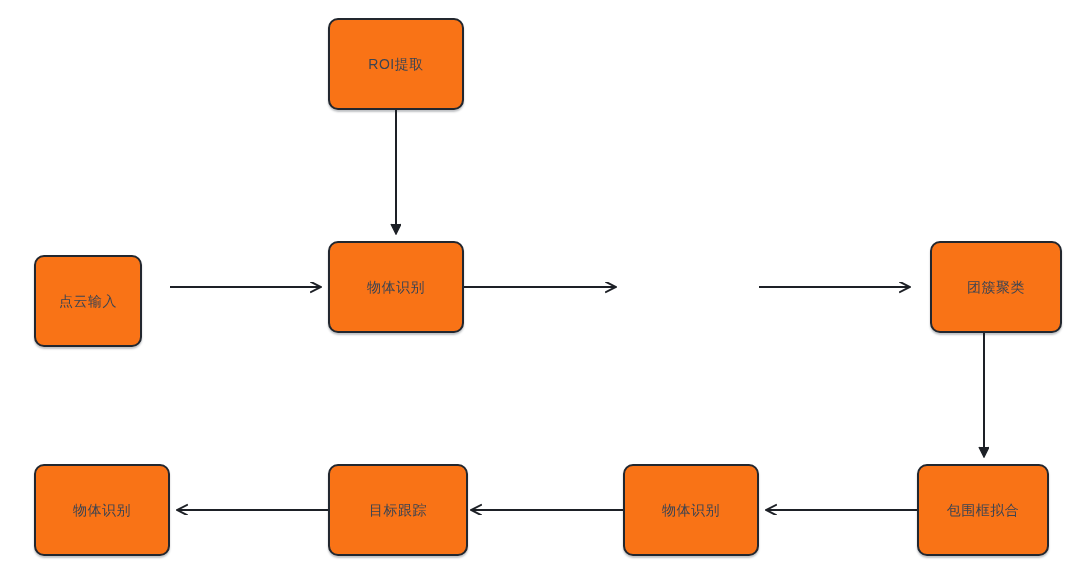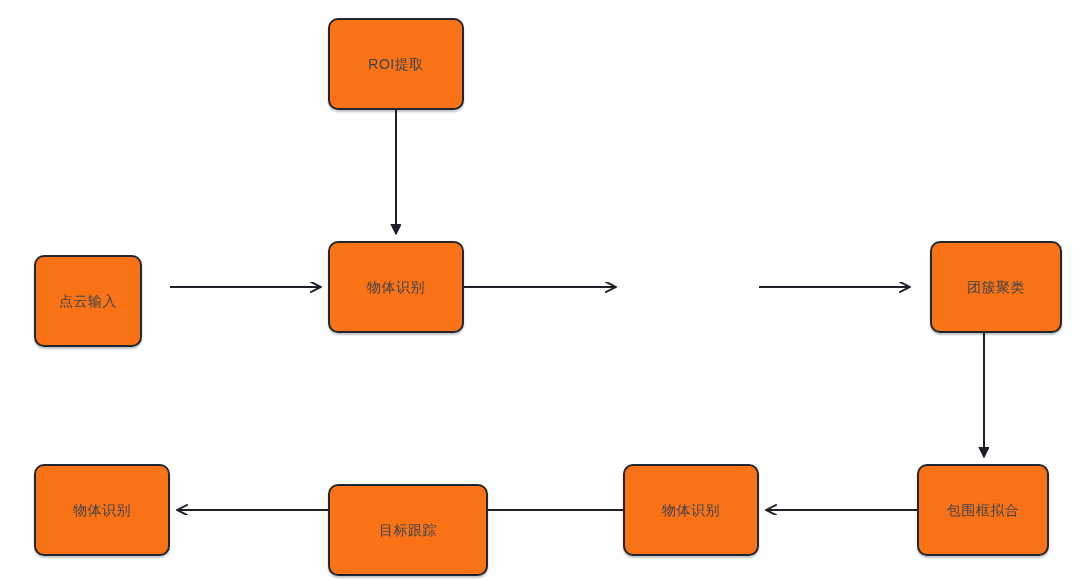--- a/index.html
+++ b/index.html
@@ -97,21 +97,21 @@
   </div>
 
   <div class="node" style="left:623px; top:464px; width:136px; height:92px;">
     <span class="node-label">物体识别</span>
   </div>
 
   <div class="node" style="left:917px; top:464px; width:132px; height:92px;">
     <span class="node-label">包围框拟合</span>
   </div>
 
-  <div class="node" style="left:328px; top:464px; width:160px; height:92px;margin-top:20px;">
+  <div class="node" style="left:328px; top:464px; width:140px; height:92px;">
     <span class="node-label">目标跟踪</span>
   </div>
 
   <div class="node" style="left:34px; top:464px; width:136px; height:92px;">
     <span class="node-label">物体识别</span>
   </div>
 
 </div>
 
 </body></html>

